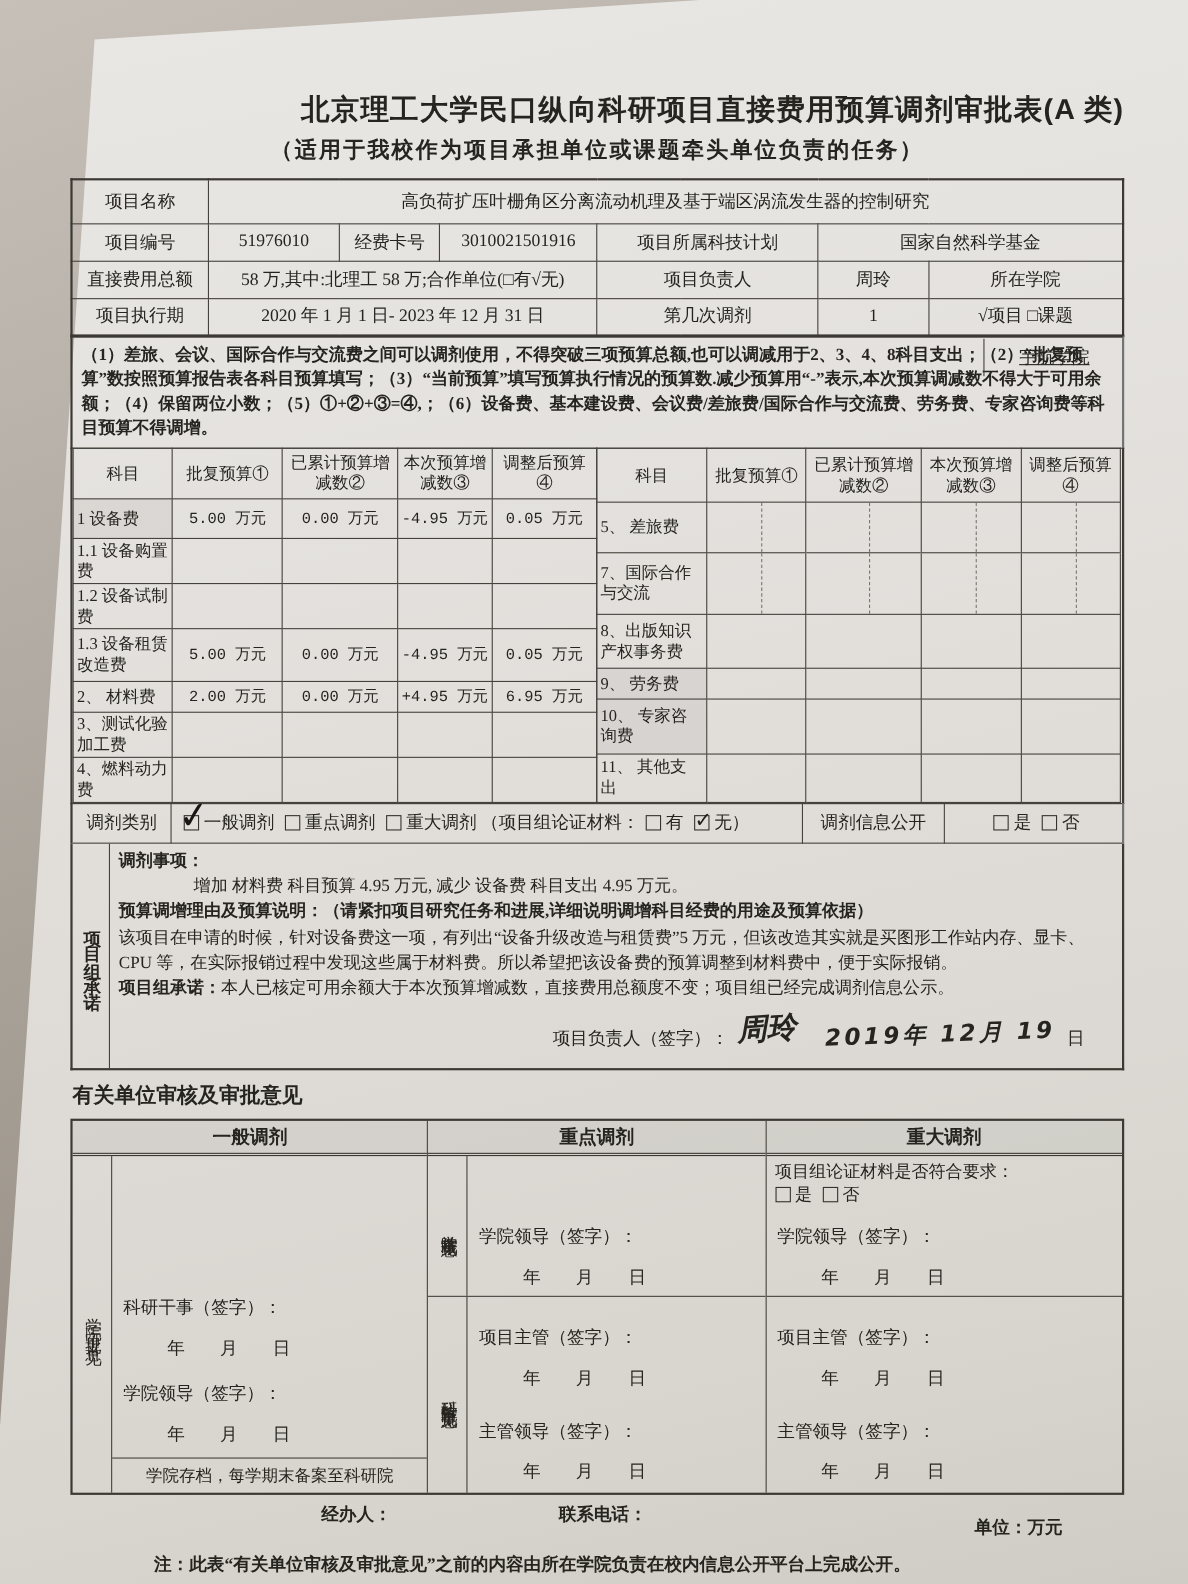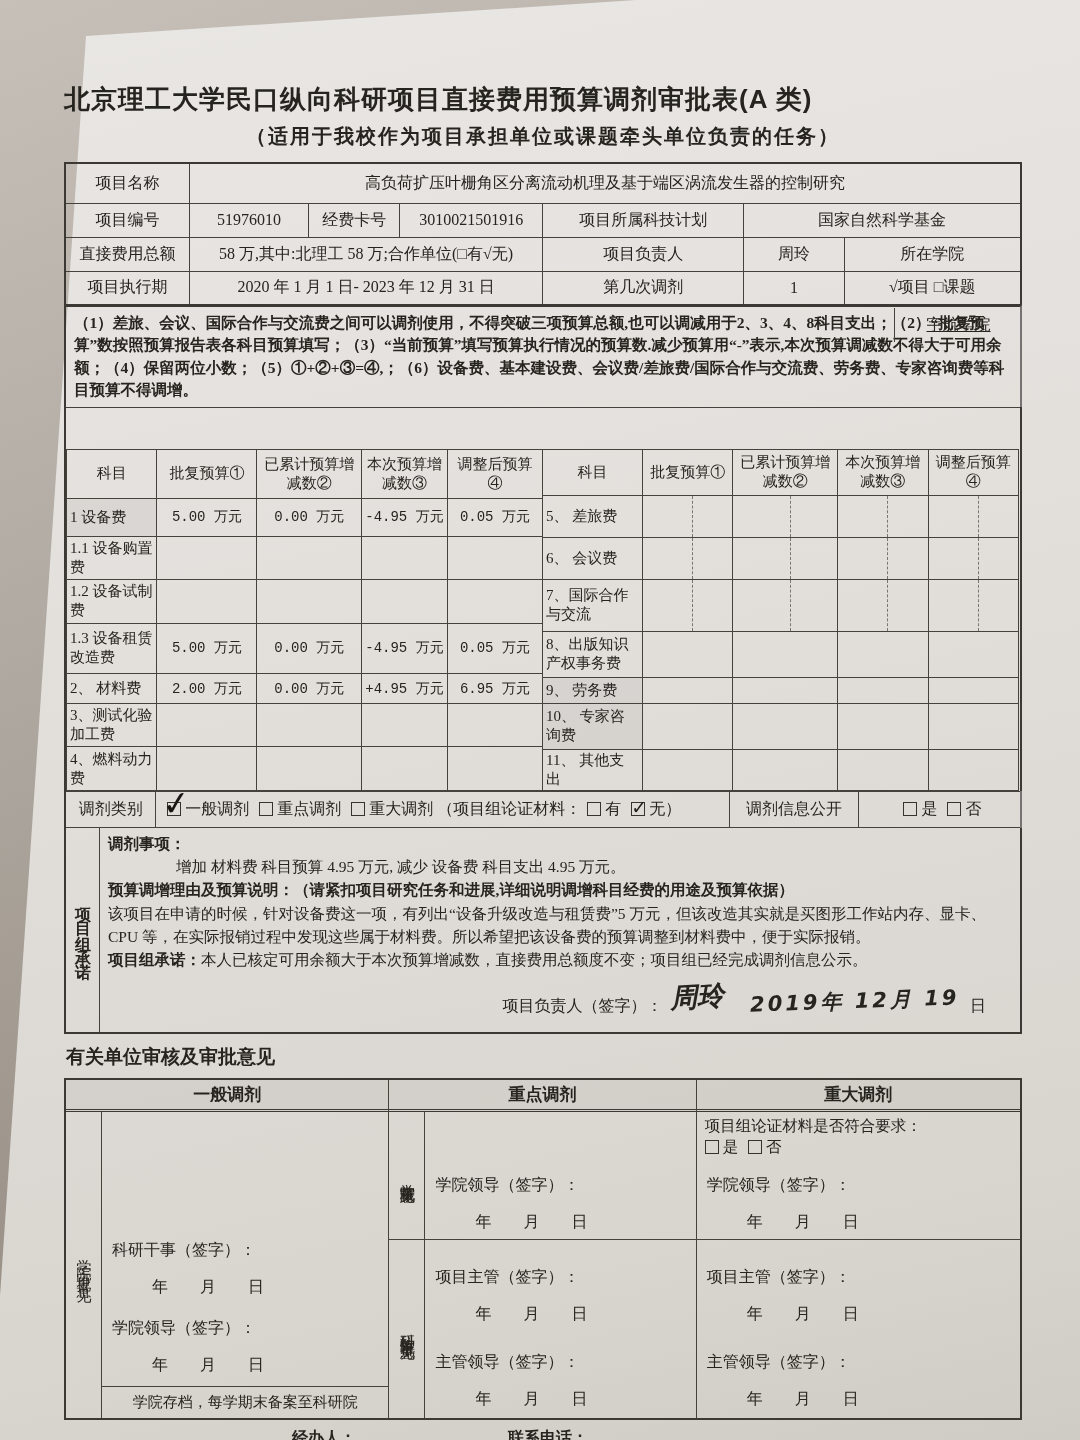--- a/index.html
+++ b/index.html
@@ -10,34 +10,34 @@
     color: #26241f;
     position: relative;
   }
   .paper {
     position:absolute; inset:0;
     clip-path: polygon(86px 36px, 636px 0, 100% 0, 100% 100%, 0 100%, 0 1296px);
     background: linear-gradient(168deg, #e9e7e4 0%, #e2dfdb 45%, #d8d5cf 85%, #cfccc5 100%);
   }
   .content { position:absolute; left:64px; top:82px; width:958px; }
 
-  .title { font-family:"Liberation Sans","DejaVu Sans",sans-serif; font-weight:bold; font-size:26px; text-align:left; letter-spacing:1px; }
+  .title { font-family:"Liberation Sans","DejaVu Sans",sans-serif; font-weight:bold; font-size:26px; text-align:right; letter-spacing:1px; }
   .subtitle { font-size:20px; text-align:center; margin-top:6px; letter-spacing:2px; font-weight:bold; }
 
   table { border-collapse: collapse; width:100%; table-layout: fixed; }
   td { border:1px solid #45423c; padding:2px 5px; font-size:16px; vertical-align:middle; }
   .bigtable { border:2px solid #3c3934; margin-top:12px; }
   .lbl { text-align:center; }
   .ctr { text-align:center; }
 
   .notes { border:1px solid #45423c; border-top:2px solid #3c3934; margin-top:-1px; padding:5px 8px; font-size:15.5px; font-weight:bold; line-height:1.45; }
   .wrap2 { border-left:2px solid #3c3934; border-right:2px solid #737373; }
 
   .budget { display:flex; border-left:2px solid #3c3934; border-right:2px solid #3c3934; border-bottom:1px solid #45423c; margin-top:-1px; }
-  .budget table { width:50%;margin-top:42px; }
+  .budget table { width:50%; }
   .budget table + table { margin-left:-1px; }
   .budget td { font-size:15px; padding:1px 3px; }
   .budget .val { text-align:center; font-family:Liberation Mono, monospace; font-size:14px; }
   .budget .hd { text-align:center; font-size:15px; }
   .shade { background: rgba(60,55,45,0.06); }
   .dashcol { position:relative; }
   .dashcol::after { content:""; position:absolute; top:0; bottom:0; left:55%; border-left:1px dashed #7a766e; }
   .dashbot { border-bottom:1px dashed #7a766e; }
 
   .cb { display:inline-block; width:14px; height:14px; border:1.5px solid #35332e; vertical-align:-2px; margin:0 4px 0 6px; position:relative; }
@@ -221,27 +221,20 @@
         <td class="hd">本次预算增减数③</td>
         <td class="hd">调整后预算④</td>
       </tr>
       <tr style="height:42px">
         <td>5、 差旅费</td>
         <td class="dashcol dashbot"></td>
         <td class="dashcol dashbot"></td>
         <td class="dashcol dashbot"></td>
         <td class="dashcol dashbot"></td>
       </tr>
-      <tr style="height:42px">
-        <td>6、 会议费</td>
-        <td class="dashcol dashbot"></td>
-        <td class="dashcol dashbot"></td>
-        <td class="dashcol dashbot"></td>
-        <td class="dashcol dashbot"></td>
-      </tr>
       <tr style="height:52px">
         <td>7、国际合作与交流</td>
         <td class="dashcol"></td>
         <td class="dashcol"></td>
         <td class="dashcol"></td>
         <td class="dashcol"></td>
       </tr>
       <tr style="height:46px">
         <td>8、出版知识产权事务费</td>
         <td></td>

